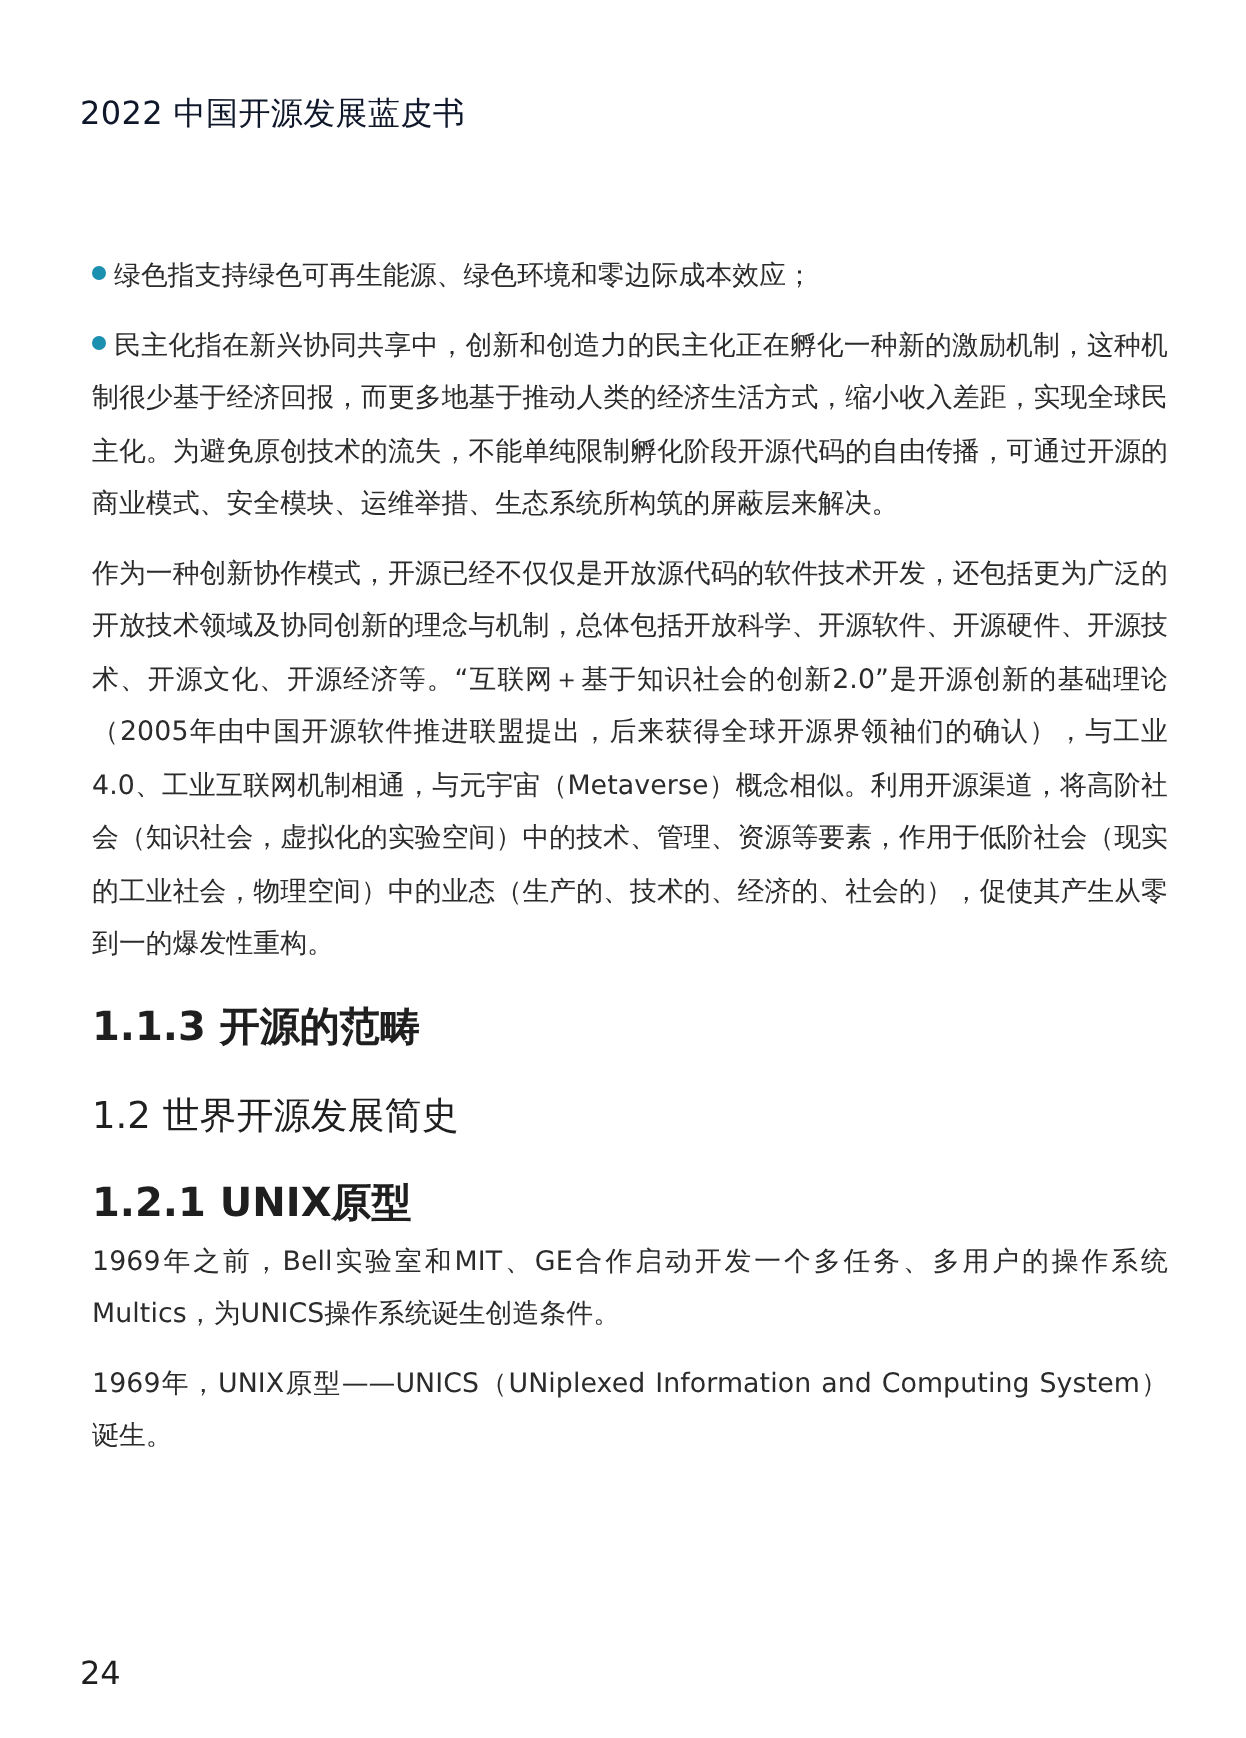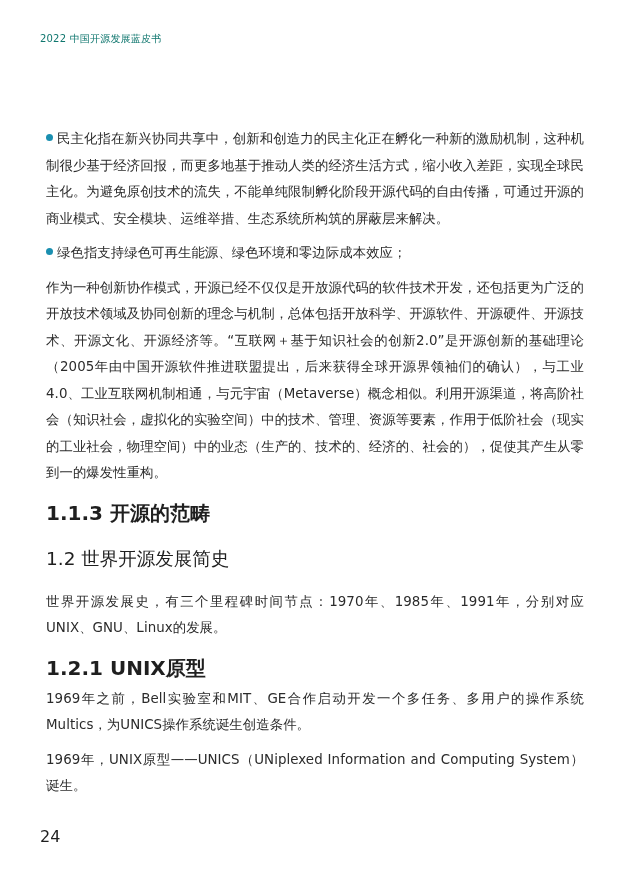--- a/index.html
+++ b/index.html
@@ -11,23 +11,23 @@
       width: 623px;
       height: 869px;
       position: relative;
       overflow: hidden;
       font-family: "DejaVu Sans", "Liberation Sans", sans-serif;
       color: #2b2b2b;
     }
     .running-header {
       position: absolute;
       left: 40px;
-      top: 32px;
-      font-size: 10px;
-      color: #0f766e;
+      top: 47px;
+      font-size: 16px;
+      color: #0f172a;
       letter-spacing: 0.2px;
     }
     .content {
       position: absolute;
       left: 46px;
       top: 126px;
       width: 538px;
     }
     .para {
       font-size: 13.4px;
@@ -68,33 +68,32 @@
     }
   </style>
 </head>
 <body>
 
 <div class="running-header">2022 中国开源发展蓝皮书</div>
 
 <div class="content">
 
   <p class="para">
-    <span class="bullet"></span><span>民主化指在新兴协同共享中，创新和创造力的民主化正在孵化一种新的激励机制，这种机制很少基于经济回报，而更多地基于推动人类的经济生活方式，缩小收入差距，实现全球民主化。为避免原创技术的流失，不能单纯限制孵化阶段开源代码的自由传播，可通过开源的商业模式、安全模块、运维举措、生态系统所构筑的屏蔽层来解决。</span>
+    <span class="bullet"></span><span>绿色指支持绿色可再生能源、绿色环境和零边际成本效应；</span>
   </p>
 
   <p class="para">
-    <span class="bullet"></span><span>绿色指支持绿色可再生能源、绿色环境和零边际成本效应；</span>
+    <span class="bullet"></span><span>民主化指在新兴协同共享中，创新和创造力的民主化正在孵化一种新的激励机制，这种机制很少基于经济回报，而更多地基于推动人类的经济生活方式，缩小收入差距，实现全球民主化。为避免原创技术的流失，不能单纯限制孵化阶段开源代码的自由传播，可通过开源的商业模式、安全模块、运维举措、生态系统所构筑的屏蔽层来解决。</span>
   </p>
 
   <p class="para">作为一种创新协作模式，开源已经不仅仅是开放源代码的软件技术开发，还包括更为广泛的开放技术领域及协同创新的理念与机制，总体包括开放科学、开源软件、开源硬件、开源技术、开源文化、开源经济等。“互联网＋基于知识社会的创新2.0”是开源创新的基础理论（2005年由中国开源软件推进联盟提出，后来获得全球开源界领袖们的确认），与工业4.0、工业互联网机制相通，与元宇宙（Metaverse）概念相似。利用开源渠道，将高阶社会（知识社会，虚拟化的实验空间）中的技术、管理、资源等要素，作用于低阶社会（现实的工业社会，物理空间）中的业态（生产的、技术的、经济的、社会的），促使其产生从零到一的爆发性重构。</p>
 
   <div class="h3">1.1.3 开源的范畴</div>
 
   <div class="h2">1.2 世界开源发展简史</div>
-  <p class="para">世界开源发展史，有三个里程碑时间节点：1970年、1985年、1991年，分别对应UNIX、GNU、Linux的发展。</p>
 
   <div class="h3">1.2.1 UNIX原型</div>
   <p class="para">1969年之前，Bell实验室和MIT、GE合作启动开发一个多任务、多用户的操作系统Multics，为UNICS操作系统诞生创造条件。</p>
   <p class="para">1969年，UNIX原型——UNICS（UNiplexed Information and Computing System）诞生。</p>
 
 </div>
 
 <div class="page-number">24</div>
 
 </body></html>

